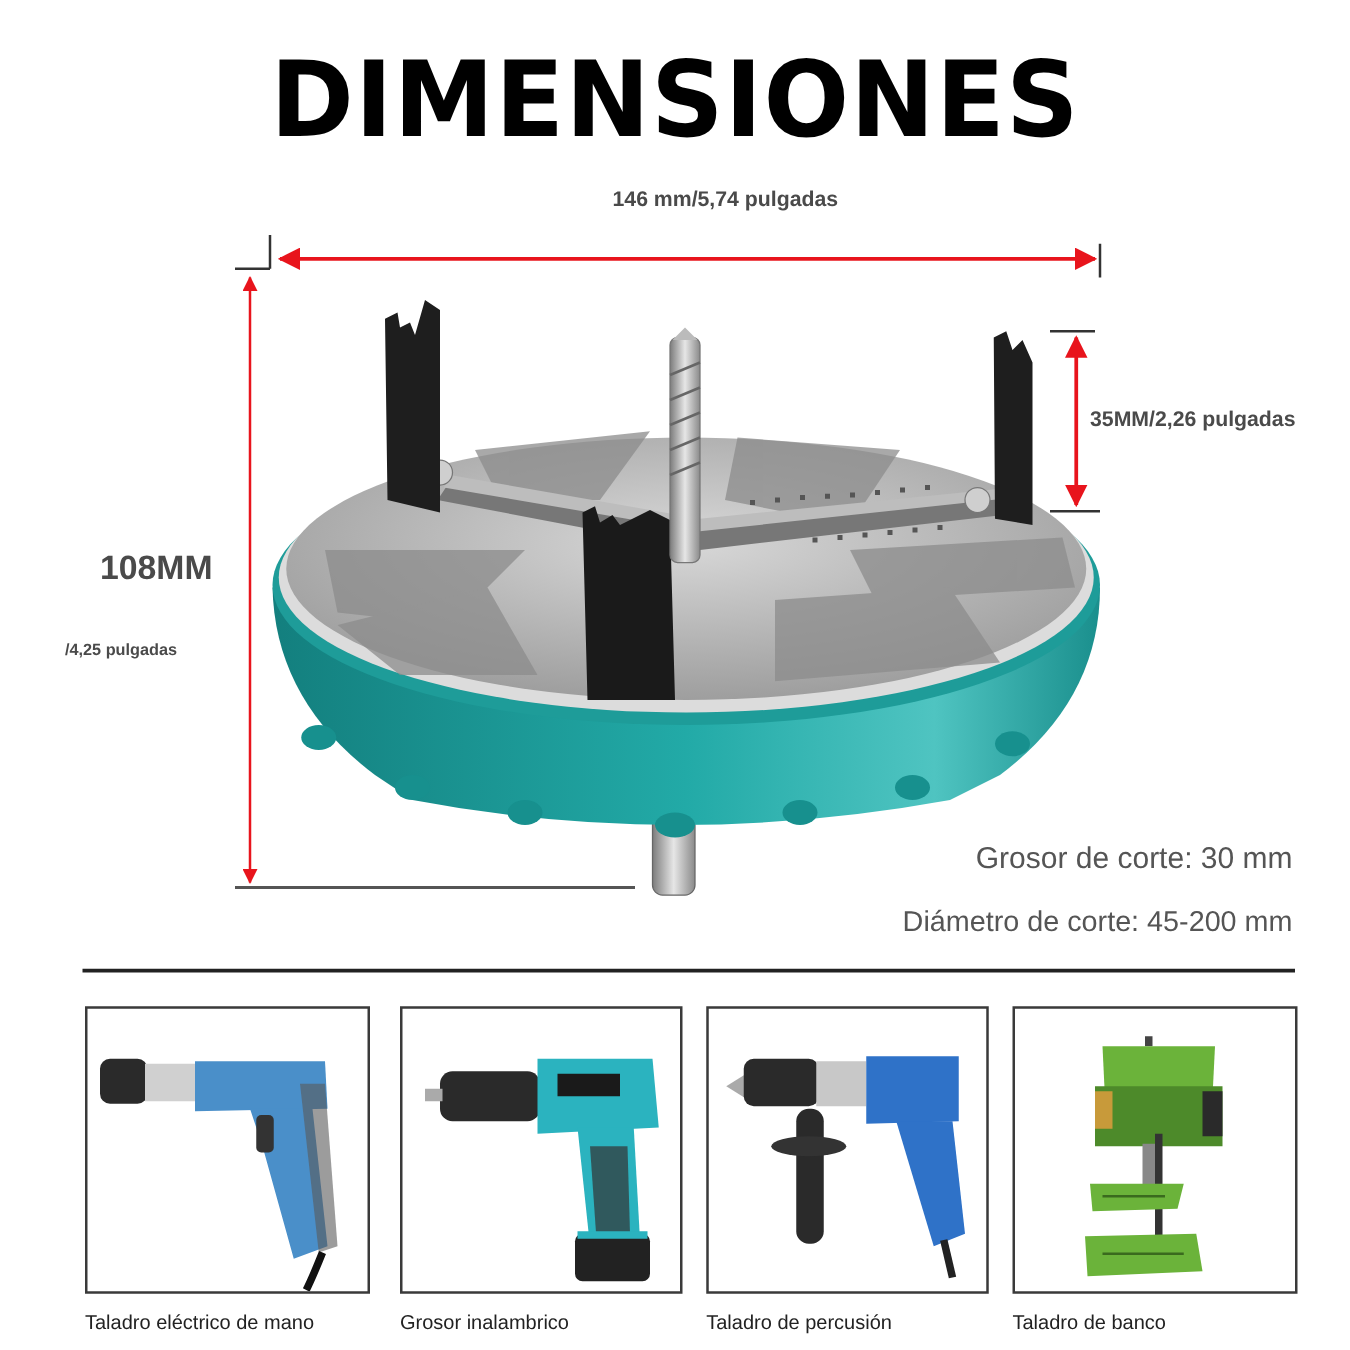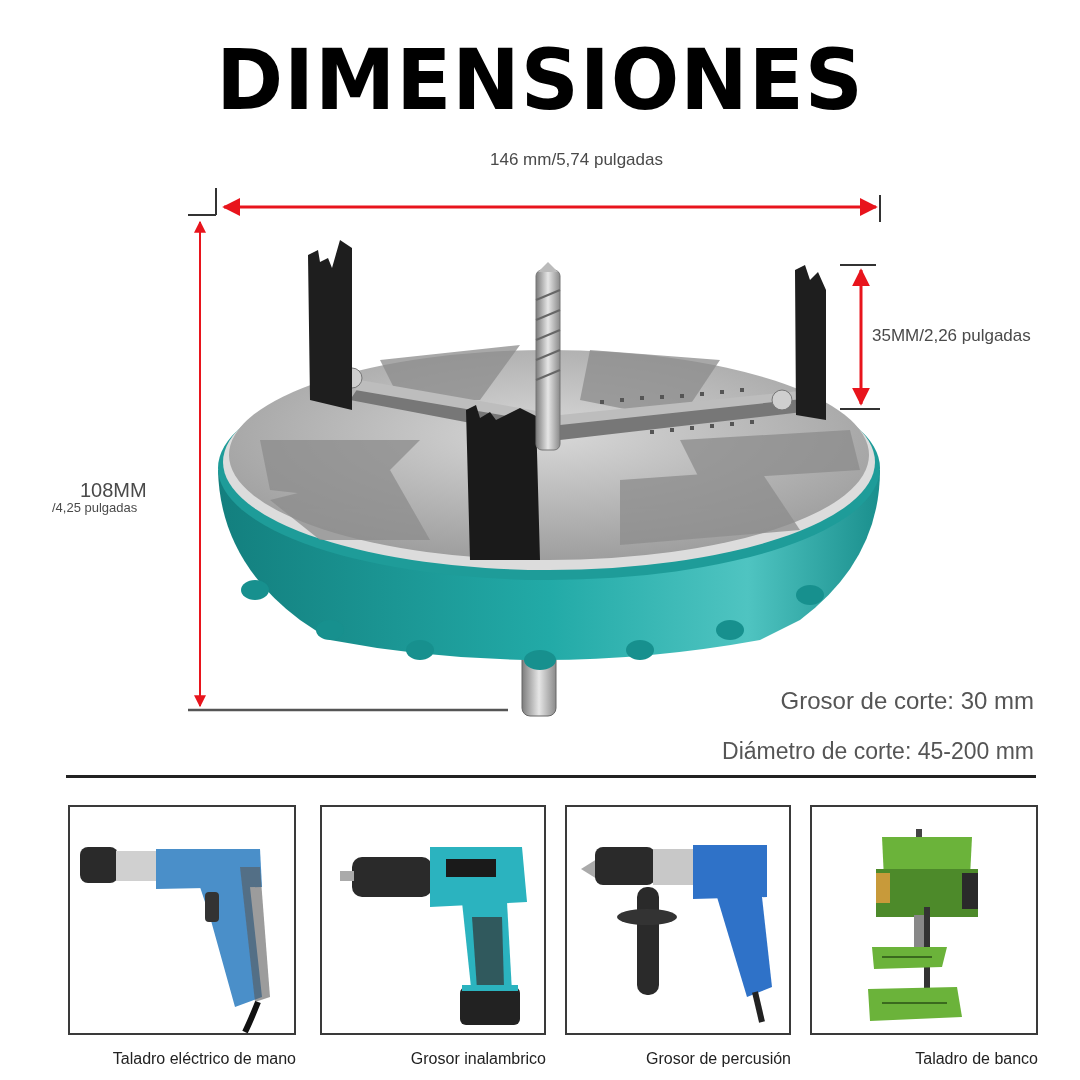--- a/index.html
+++ b/index.html
@@ -5,40 +5,40 @@
   * { box-sizing: border-box; margin: 0; padding: 0; }
   html, body { width: 1080px; height: 1080px; background: #ffffff; overflow: hidden; }
   body { position: relative; font-family: "Liberation Sans", sans-serif; color: #444; }
 
   .title {
     position: absolute; left: 0; top: 30px; width: 1080px; text-align: center;
     font-family: "DejaVu Sans", sans-serif; font-weight: bold; font-size: 84px;
     letter-spacing: 1px; color: #000; line-height: 100px; transform: scaleX(0.96);
   }
 
-  .dim-label { position: absolute; color: #4a4a4a; white-space: nowrap; }
+  .dim-label { position: absolute; color: #4a4a4a; white-space: nowrap; font-weight: bold; }
   .dim-width { left: 490px; top: 150px; font-size: 17px; }
-  .dim-height-mm { left: 80px; top: 439px; font-size: 20px; margin-top: 40px; }
-  .dim-height-in { left: 52px; top: 500px; font-size: 13px; }
+  .dim-height-mm { left: 80px; top: 439px; font-size: 27px; }
+  .dim-height-in { left: 52px; top: 512px; font-size: 13px; }
   .dim-blade { left: 872px; top: 326px; font-size: 17px; }
 
-  .spec { position: absolute; right: 46px; color: #555; white-space: nowrap; margin-top: 14px; }
+  .spec { position: absolute; right: 46px; color: #555; white-space: nowrap; }
   .spec-1 { top: 673px; font-size: 24px; }
   .spec-2 { top: 724px; font-size: 23px; }
 
   .divider {
     position: absolute; left: 66px; top: 775px; width: 970px; height: 3px; background: #222;
   }
 
   .tool-box {
     position: absolute; top: 805px; height: 230px; border: 2px solid #3a3a3a; background: #fff;
     overflow: hidden;
   }
   .tool-caption {
-    position: absolute; top: 1050px; font-size: 16px; color: #222; text-align: right; white-space: nowrap;
+    position: absolute; top: 1050px; font-size: 16px; color: #222; text-align: left; white-space: nowrap;
   }
 
   svg { position: absolute; overflow: visible; }
 </style>
 </head>
 <body>
 
 <div class="title">DIMENSIONES</div>
 
 <div class="dim-label dim-width">146 mm/5,74 pulgadas</div>
@@ -200,14 +200,14 @@
     <rect x="112" y="100" width="6" height="110" fill="#333"></rect>
     <path d="M60,140 L135,140 L130,160 L62,162 Z" fill="#6bb33a"></path>
     <path d="M56,182 L145,180 L150,210 L58,214 Z" fill="#6bb33a"></path>
     <line x1="70" y1="150" x2="120" y2="150" stroke="#3a6a1e" stroke-width="2"></line>
     <line x1="70" y1="196" x2="135" y2="196" stroke="#3a6a1e" stroke-width="2"></line>
   </svg>
 </div>
 
 <div class="tool-caption" style="left:68px;width:228px;">Taladro eléctrico de mano</div>
 <div class="tool-caption" style="left:320px;width:226px;">Grosor inalambrico</div>
-<div class="tool-caption" style="left:565px;width:226px;">Grosor de percusión</div>
+<div class="tool-caption" style="left:565px;width:226px;">Taladro de percusión</div>
 <div class="tool-caption" style="left:810px;width:228px;">Taladro de banco</div>
 
 </body></html>

